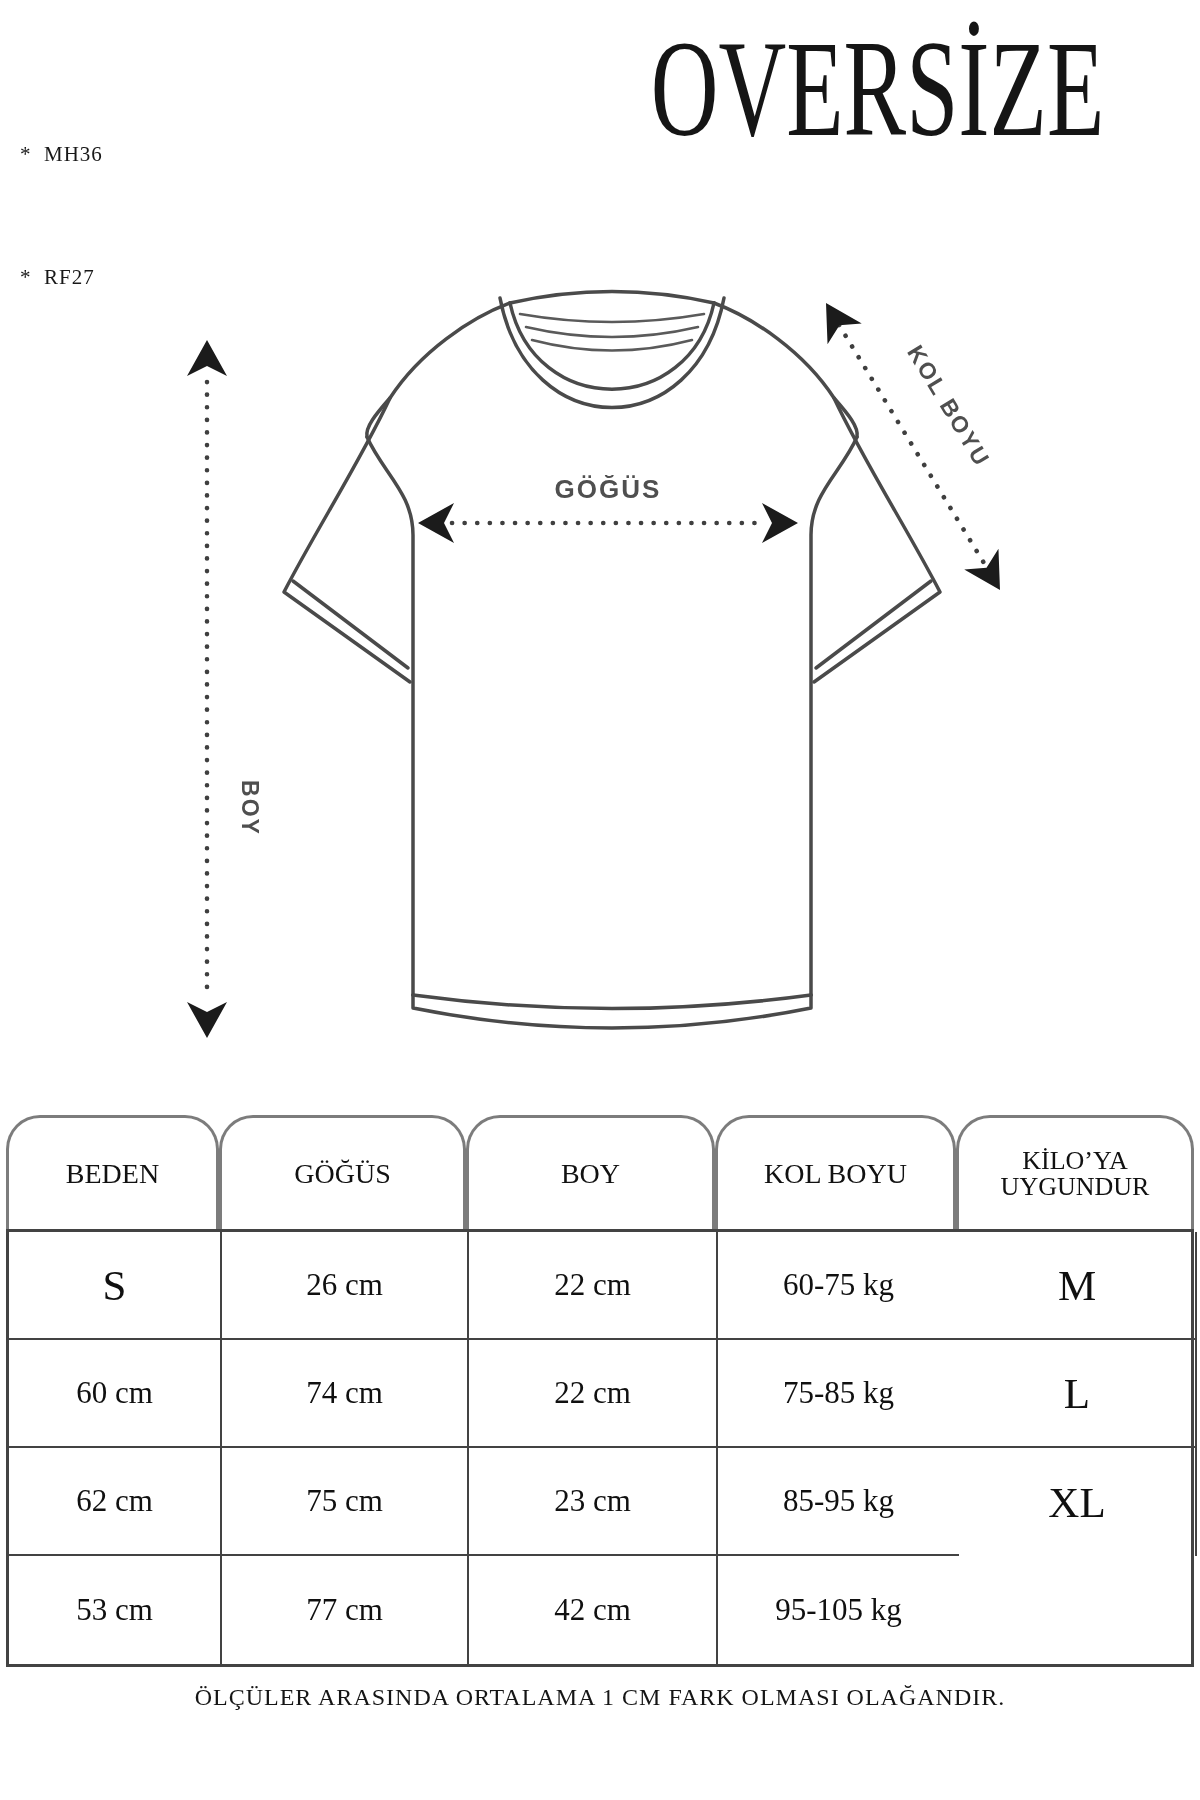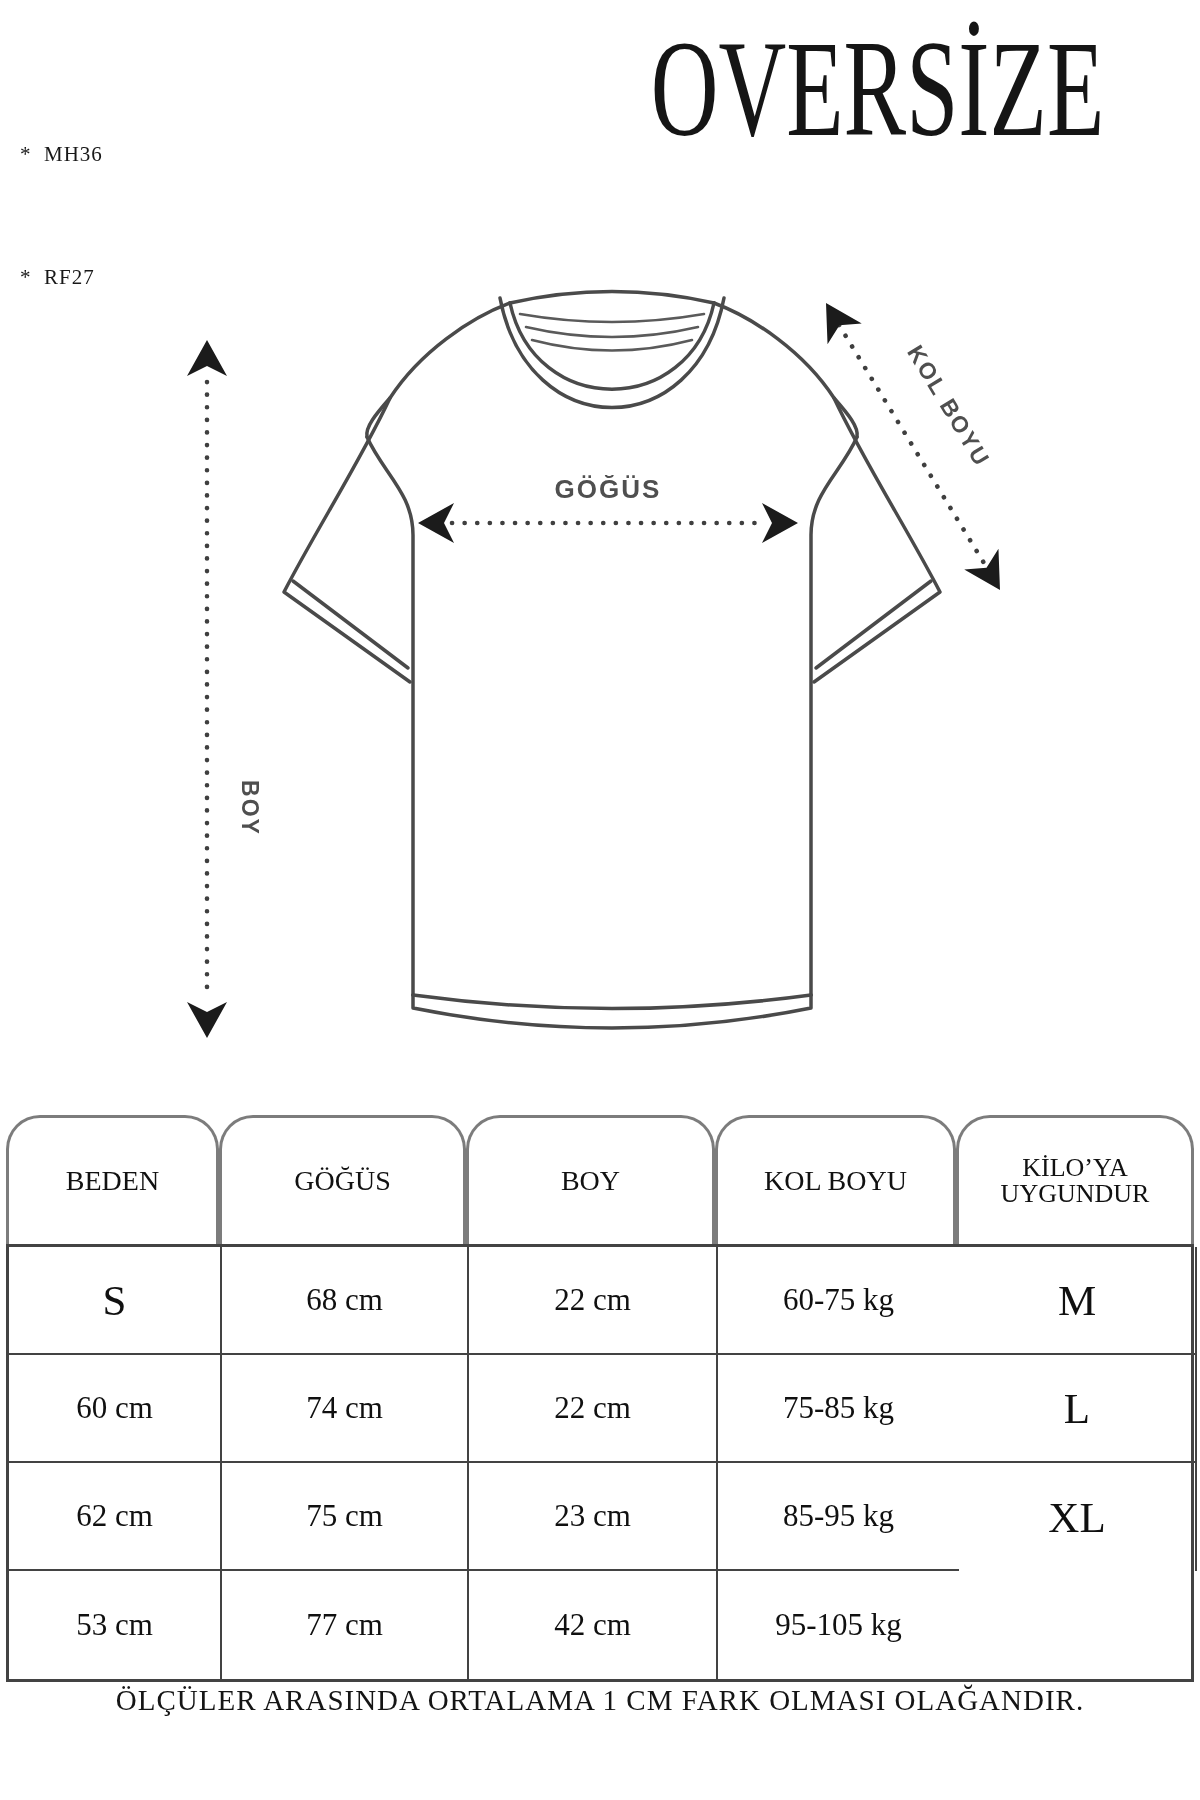--- a/index.html
+++ b/index.html
@@ -15,37 +15,37 @@
   .title{display:inline-block;font-size:138px;line-height:150px;font-weight:400;
     color:#151515;transform:translateX(11px) scaleX(0.68);transform-origin:center;
     letter-spacing:0px;white-space:nowrap;}
   
   .diagram{position:absolute;left:130px;top:230px;width:900px;height:860px;}
   .diagram svg{display:block;width:900px;height:860px;}
   .diag-label{font-family:"Liberation Sans", sans-serif;font-weight:700;fill:#4f4f4f;}
   
   .size-table{position:absolute;left:6px;top:1115px;width:1188px;}
   .tab-row{display:grid;grid-template-columns:213px 247px 249px 241px 238px;}
-  .tab{box-sizing:border-box;height:129px;background:#fff;
+  .tab{box-sizing:border-box;height:114px;background:#fff;
     border:3px solid #7c7c7c;border-bottom:none;border-radius:34px 34px 0 0;
     display:flex;align-items:center;justify-content:center;text-align:center;
     font-size:28px;color:#111;padding:0 24px;}
   .tab.small{font-size:26px;line-height:26px;}
   .tbody{display:grid;grid-template-columns:213px 247px 249px 241px 238px;
     grid-auto-rows:108px;border:3px solid #434343;border-top:3px solid #434343;
     box-sizing:border-box;background:#fff;}
   .cell{box-sizing:border-box;display:flex;align-items:center;justify-content:center;
     border-right:2px solid #434343;border-bottom:2px solid #434343;
     font-size:31px;color:#101010;}
   .cell.size{font-size:43px;}
   .cell.last-col{border-right:none;}
   .cell.last-row{border-bottom:none;}
   
   .footnote{position:absolute;left:0;top:1684px;width:1200px;text-align:center;
-    font-size:29px;letter-spacing:1px;color:#151515;}
+    font-size:24px;letter-spacing:1px;color:#151515;}
 </style>
 </head>
 <body>
 
 <div class="codes">
   <div>*  MH36</div>
   <div>*  RF27</div>
 </div>
 
 <div class="title-wrap">
@@ -111,21 +111,21 @@
   <div class="tab-row">
     <div class="tab">BEDEN</div>
     <div class="tab">GÖĞÜS</div>
     <div class="tab">BOY</div>
     <div class="tab">KOL BOYU</div>
     <div class="tab small">KİLO’YA UYGUNDUR</div>
   </div>
   <div class="tbody">
 
     <div class="cell size">S</div>
-    <div class="cell">68 cm</div>
+    <div class="cell">26 cm</div>
     <div class="cell">22  cm</div>
     <div class="cell last-col">60-75 kg</div>
 
     <div class="cell size">M</div>
     <div class="cell">60 cm</div>
     <div class="cell">74 cm</div>
     <div class="cell">22 cm</div>
     <div class="cell last-col">75-85 kg</div>
 
     <div class="cell size">L</div>

